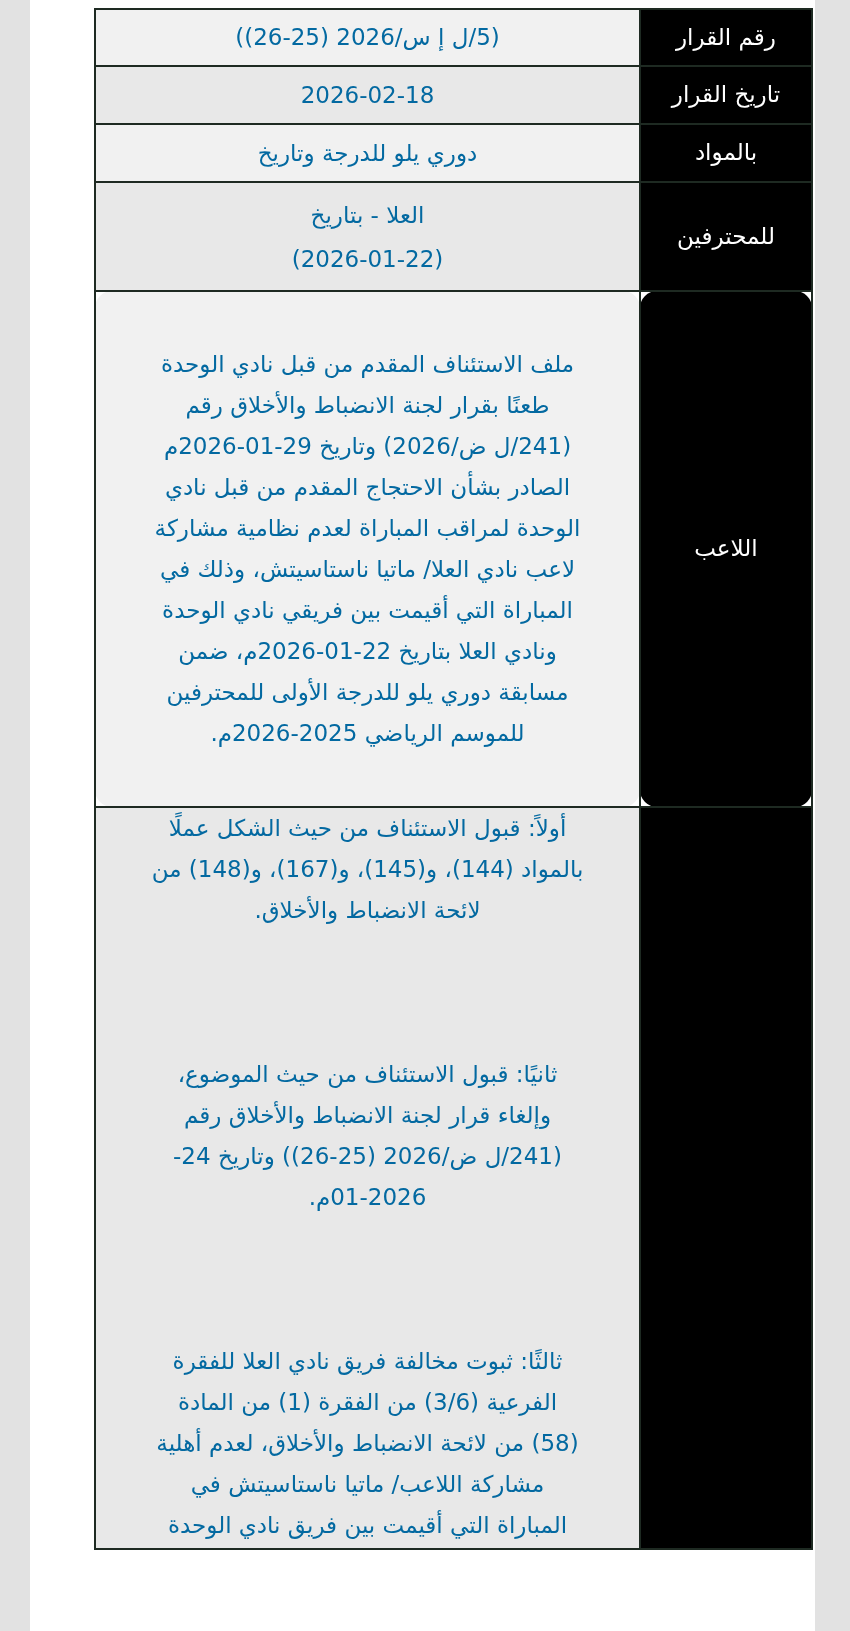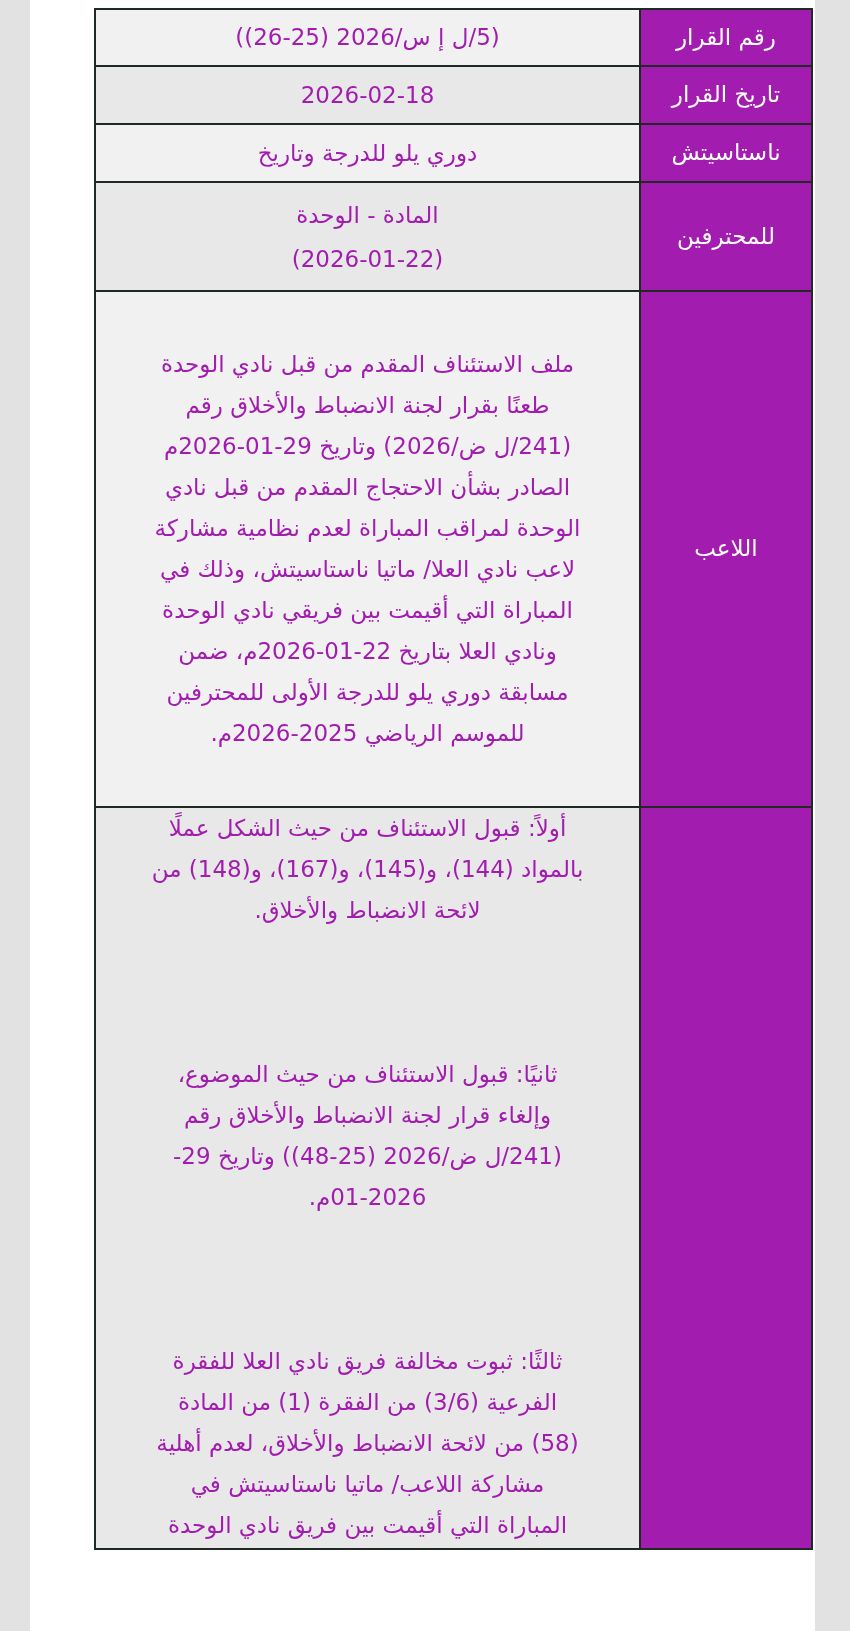--- a/index.html
+++ b/index.html
@@ -32,38 +32,38 @@
       table-layout: fixed;
     }
     .decision-table td {
       border: 2px solid #1e2a22;
       padding: 0;
       vertical-align: middle;
       text-align: center;
     }
     .label-cell {
       width: 170px;
-      background: #a21caf;
+      background: #000000;
       color: #ffffff;
       font-size: 23px;
       line-height: 1.3;
     }
     .value-cell {
-      color: #a21caf;
+      color: #0369a1;
       font-size: 23px;
       line-height: 41px;
       padding: 2px 4px !important;
     }
     .bg-a { background: #f1f1f1; }
     .bg-b { background: #e8e8e8; margin-top: 16px; }
     .row-num td { height: 51px; }
     .row-date td { height: 52px; }
     .row-comp td { height: 52px; }
     .row-match td { height: 103px; }
-    .row-subject td { height: 510px; }
+    .row-subject td { height: 510px; border-radius: 17px; }
     .row-decision .label-cell { vertical-align: top; }
     .row-decision .value-cell { vertical-align: top; padding-top: 0 !important; }
     .para {
       display: block;
       white-space: pre-line;
     }
     .para-gap { height: 123px; }
     .subject-text { line-height: 41px; }
     .match-line { display: block; line-height: 44px; }
   </style>
@@ -75,27 +75,27 @@
     <tbody>
       <tr class="row-num">
         <td class="label-cell">رقم القرار</td>
         <td class="value-cell bg-a">(5/ل إ س/2026 (25-26))</td>
       </tr>
       <tr class="row-date">
         <td class="label-cell">تاريخ القرار</td>
         <td class="value-cell bg-b">2026-02-18</td>
       </tr>
       <tr class="row-comp">
-        <td class="label-cell">ناستاسيتش</td>
+        <td class="label-cell">بالمواد</td>
         <td class="value-cell bg-a">دوري يلو للدرجة وتاريخ</td>
       </tr>
       <tr class="row-match">
         <td class="label-cell">للمحترفين</td>
         <td class="value-cell bg-b">
-          <span class="match-line">المادة - الوحدة</span>
+          <span class="match-line">العلا - بتاريخ</span>
           <span class="match-line">(2026-01-22)</span>
         </td>
       </tr>
       <tr class="row-subject">
         <td class="label-cell">اللاعب</td>
         <td class="value-cell bg-a">
           <span class="para subject-text">ملف الاستئناف المقدم من قبل نادي الوحدة
 طعنًا بقرار لجنة الانضباط والأخلاق رقم
 (241/ل ض/2026) وتاريخ 29-01-2026م
 الصادر بشأن الاحتجاج المقدم من قبل نادي
@@ -109,21 +109,21 @@
       </tr>
       <tr class="row-decision">
         <td class="label-cell"></td>
         <td class="value-cell bg-b">
           <span class="para">أولاً: قبول الاستئناف من حيث الشكل عملًا
 بالمواد (144)، و(145)، و(167)، و(148) من
 لائحة الانضباط والأخلاق.</span>
           <div class="para-gap"></div>
           <span class="para">ثانيًا: قبول الاستئناف من حيث الموضوع،
 وإلغاء قرار لجنة الانضباط والأخلاق رقم
-(241/ل ض/2026 (25-48)) وتاريخ 29-
+(241/ل ض/2026 (25-26)) وتاريخ 24-
 01-2026م.</span>
           <div class="para-gap"></div>
           <span class="para">ثالثًا: ثبوت مخالفة فريق نادي العلا للفقرة
 الفرعية (3/6) من الفقرة (1) من المادة
 (58) من لائحة الانضباط والأخلاق، لعدم أهلية
 مشاركة اللاعب/ ماتيا ناستاسيتش في
 المباراة التي أقيمت بين فريق نادي الوحدة</span>
         </td>
       </tr>
     </tbody>

